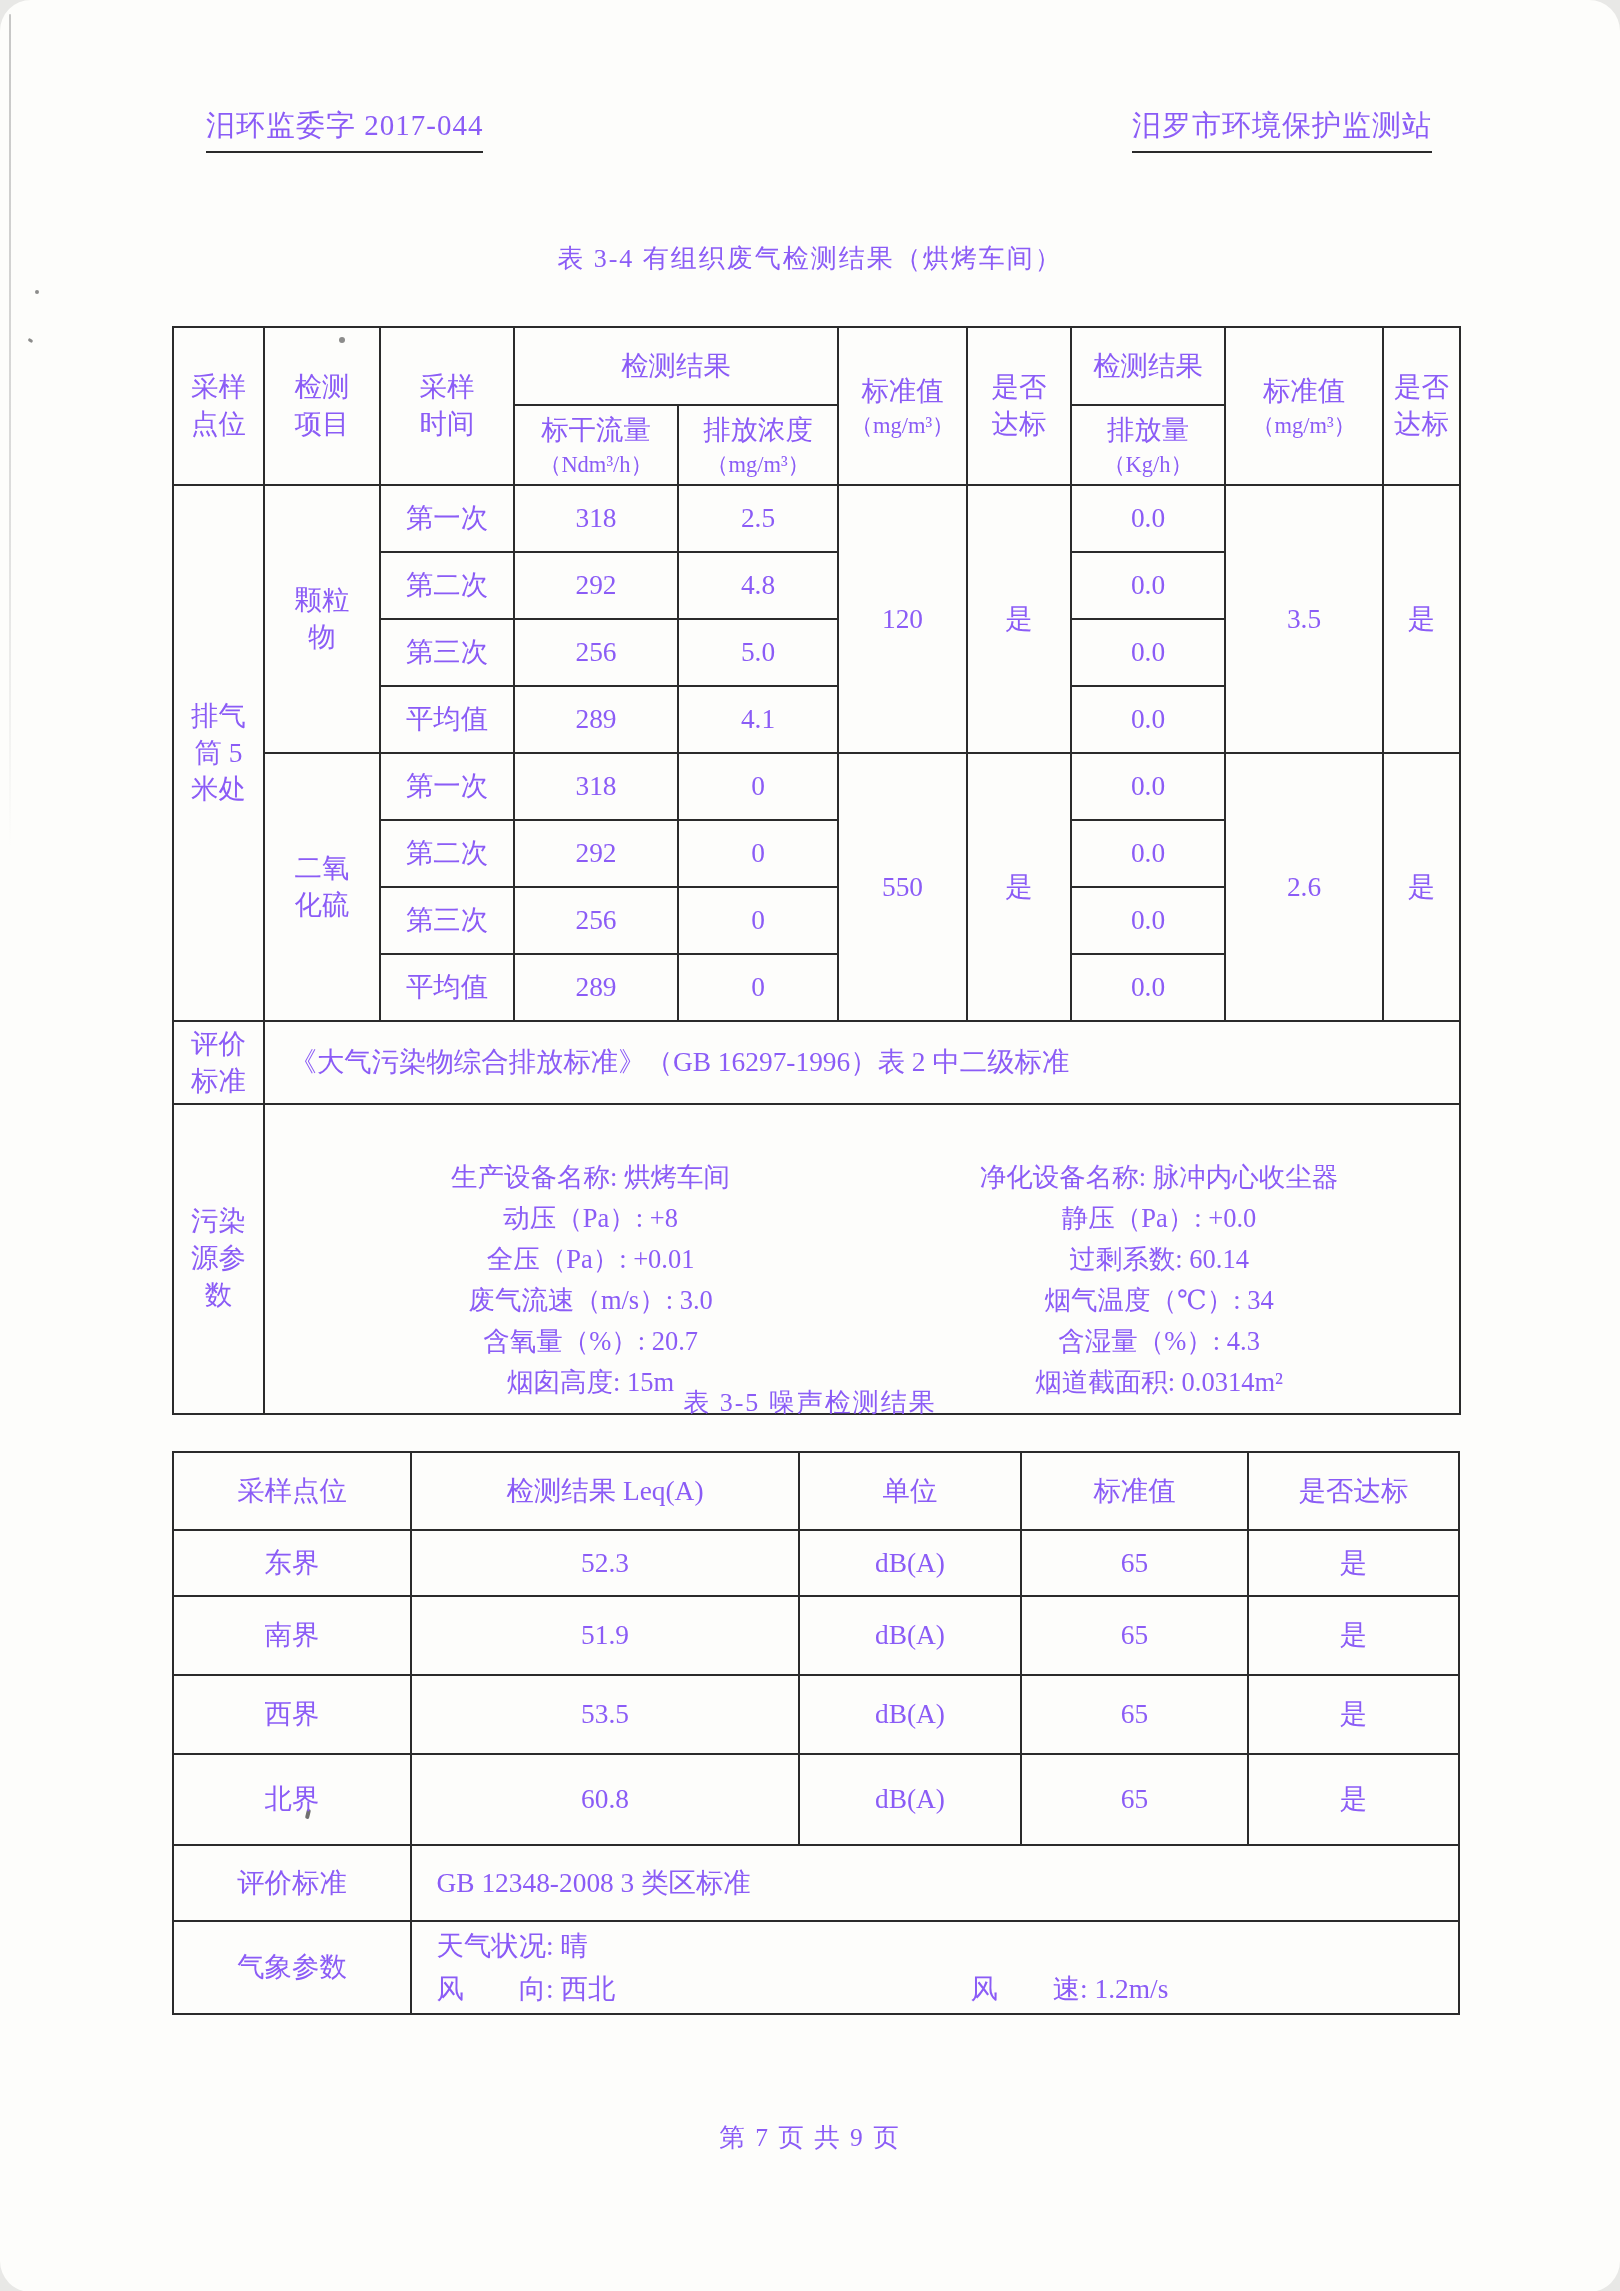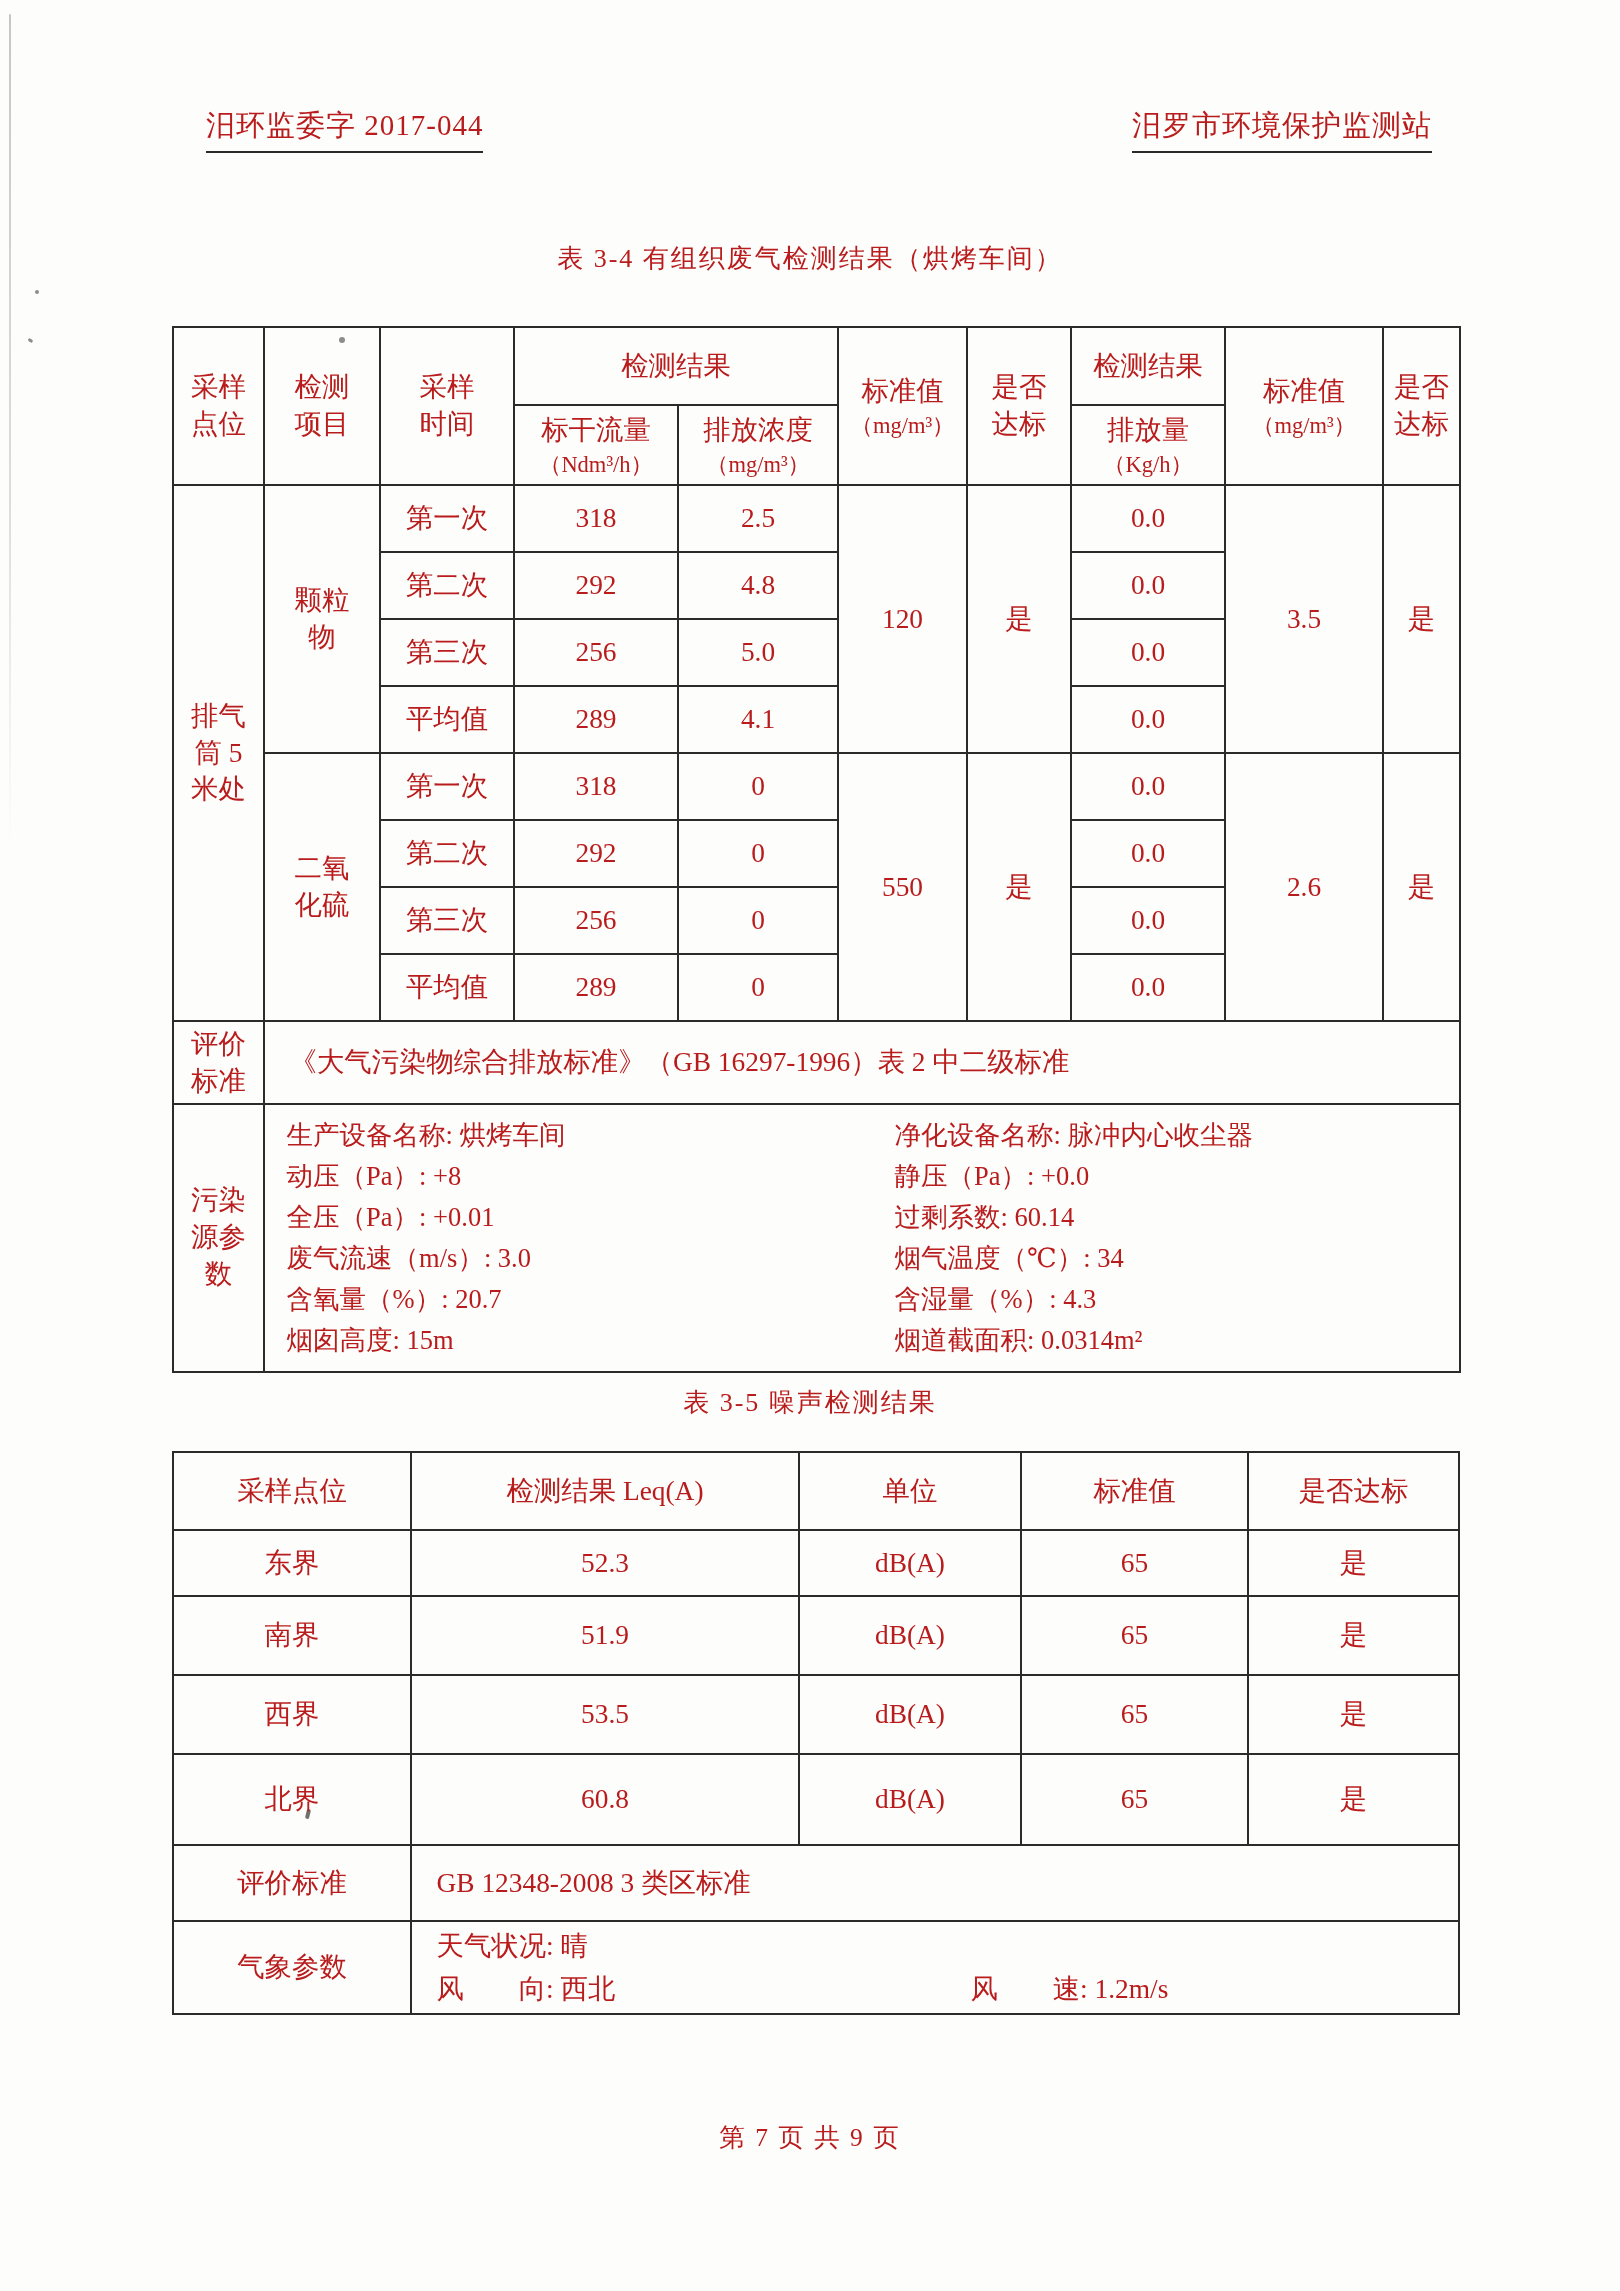--- a/index.html
+++ b/index.html
@@ -3,22 +3,23 @@
 <meta charset="utf-8">
 <style>
   html,body{margin:0;padding:0;}
   body{background:#e8e8e6;}
   .page{
     position:relative;
     width:1620px;height:2292px;
     margin:0 auto;
     background:#fdfdfb;
     font-family:"Liberation Serif","DejaVu Serif",serif;
-    color:#b91c1c;
+    color:#8b5cf6;
     overflow:hidden;
+    border-radius:31px;
   }
   
   .hdr{position:absolute;top:106px;font-size:29px;letter-spacing:1px;
        border-bottom:2.9px solid #2a2a2a;padding-bottom:4.9px;}
   .hdr-left{left:206px;}
   .hdr-right{left:1132px;}
   
   .tbl-title{position:absolute;left:0;width:100%;text-align:center;
              font-size:26px;letter-spacing:2px;}
   .title-34{top:241px;}
@@ -31,21 +32,21 @@
   td{border:2px solid #2b2b2b;text-align:center;vertical-align:middle;
      font-size:27.4px;line-height:1.35;padding:0;overflow:hidden;}
   .t34{left:172px;top:326px;width:1287px;}
   .t35{left:172px;top:1451px;width:1287px;}
   .t34 td,.t35 td{border-color:#2b2b2b;}
   table{border:2.9px solid #222;}
   .unit{font-size:22.5px;line-height:1.2;margin-top:2px;}
   .w2{display:inline-block;width:2.35em;}      
   .left-cell{text-align:left;padding-left:24.5px;}
   
-  .src-wrap{display:flex;text-align:left;padding:9.8px 0 9.8px 21.6px;}
+  .src-wrap{display:flex;text-align:center;padding:9.8px 0 9.8px 21.6px;margin-top:42px;}
   .src-col{display:flex;flex-direction:column;justify-content:space-around;}
   .src-col div{line-height:41px;font-size:26.5px;white-space:nowrap;}
   .src-col-l{width:608px;}
   .src-col-r{width:529px;}
   
   .weather{position:relative;text-align:left;padding-left:24.5px;font-size:27.4px;}
   .weather .wline{line-height:43px;white-space:nowrap;position:relative;}
   .wspeed{position:absolute;left:534px;top:0;}
   
   .scan-vline{position:absolute;left:8.8px;top:13.7px;width:2px;height:833px;

